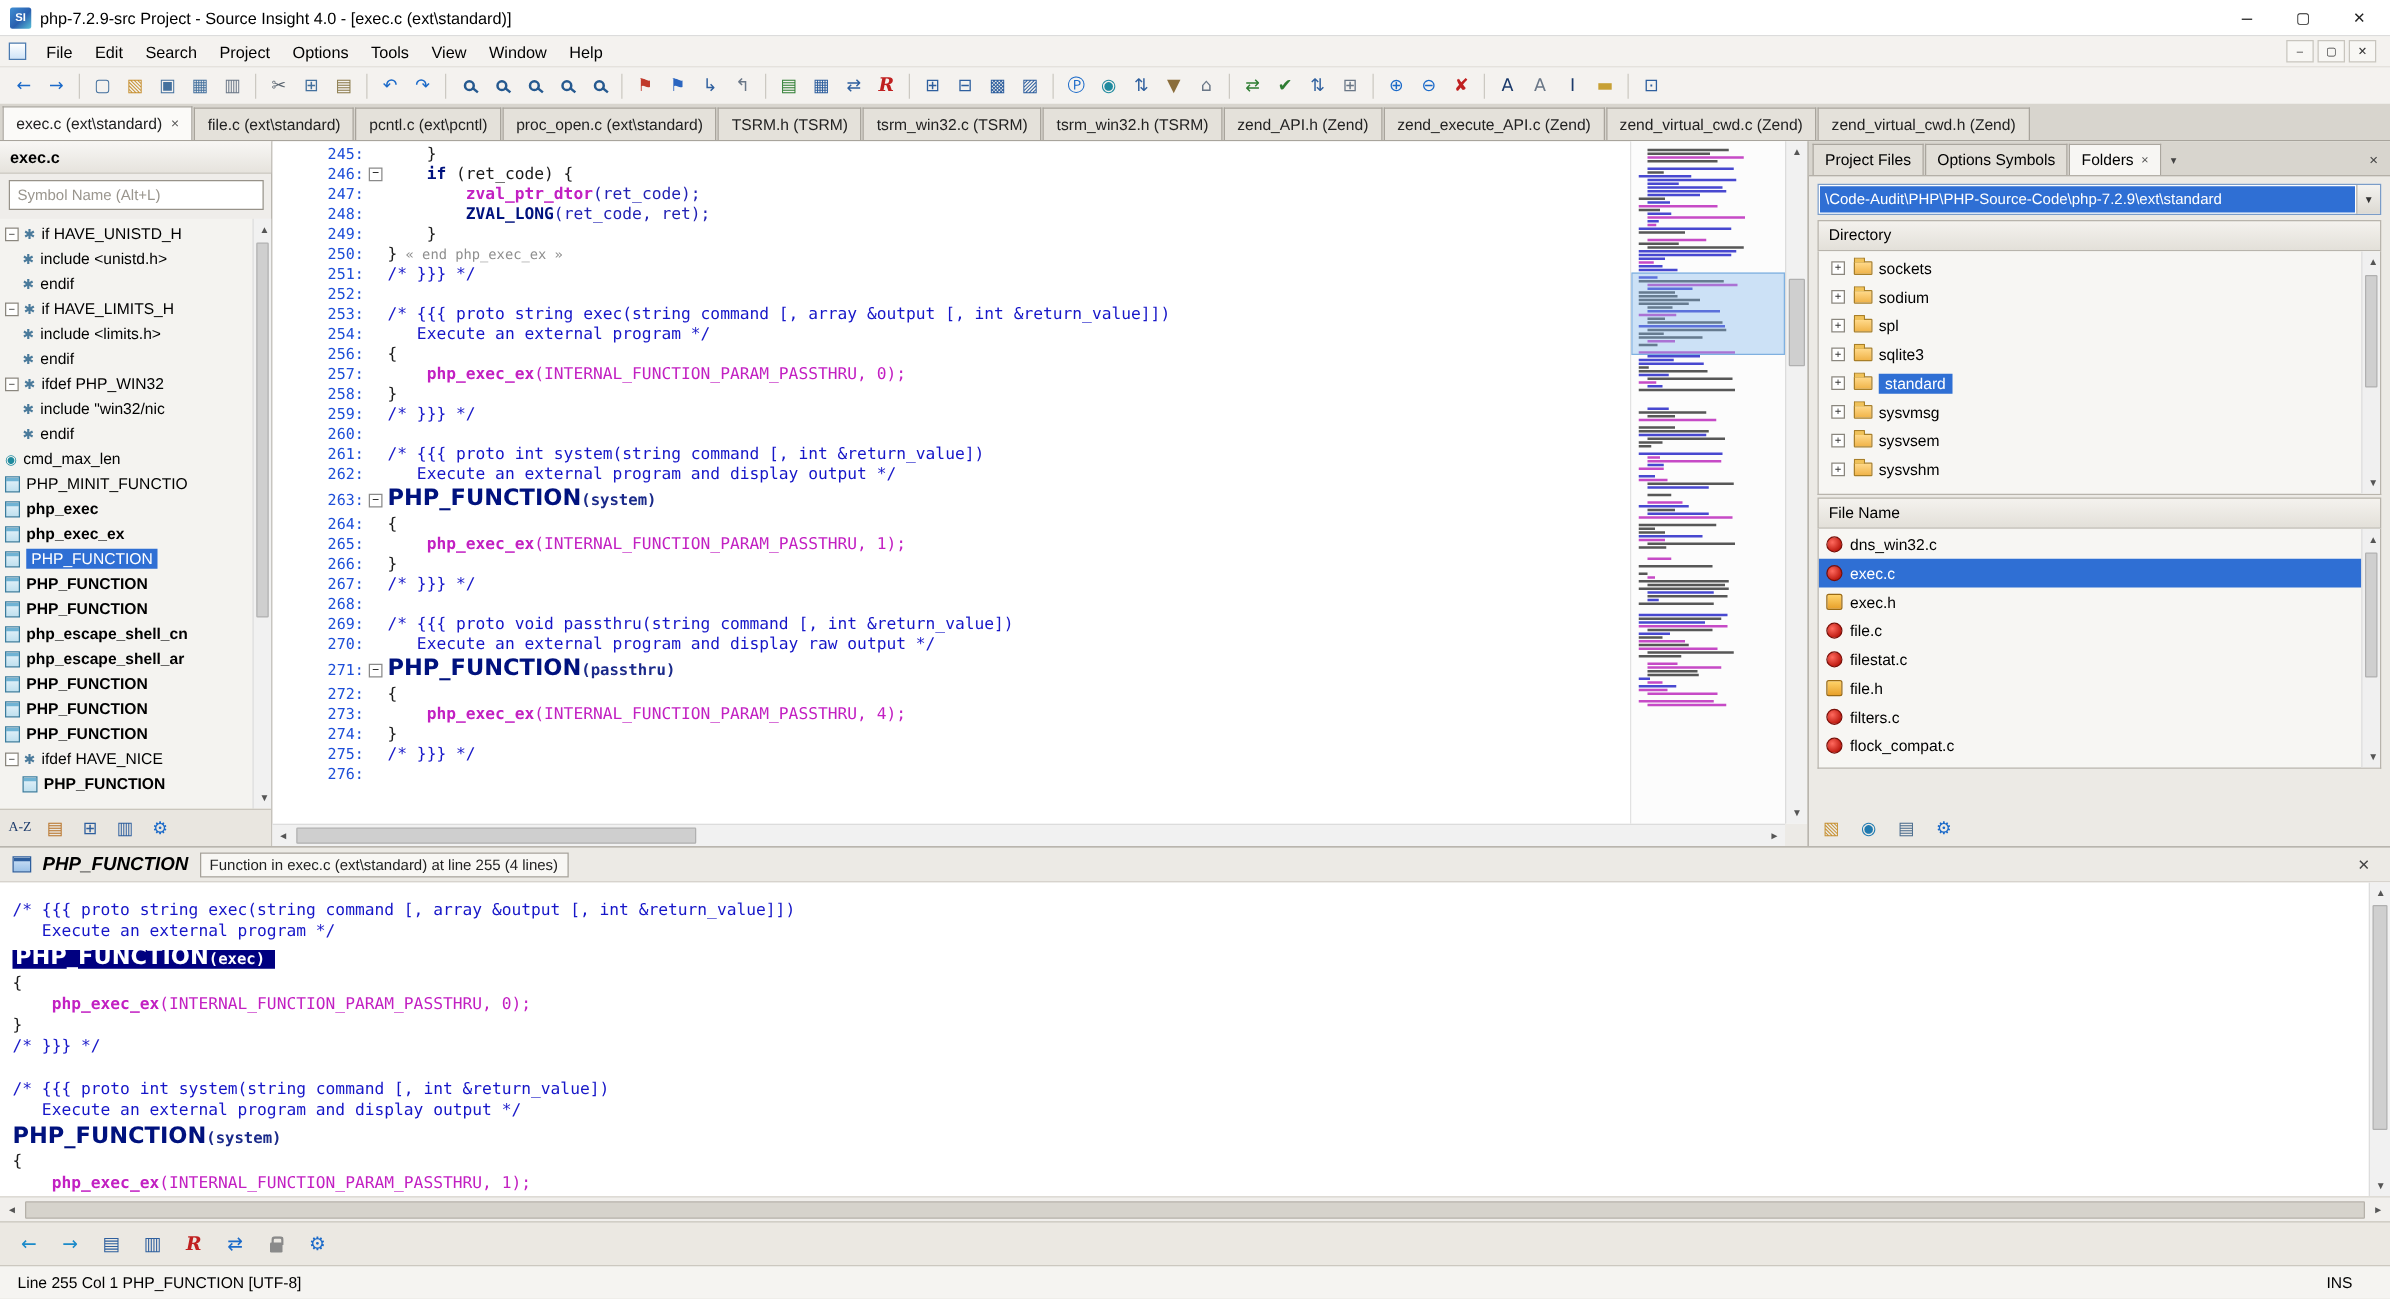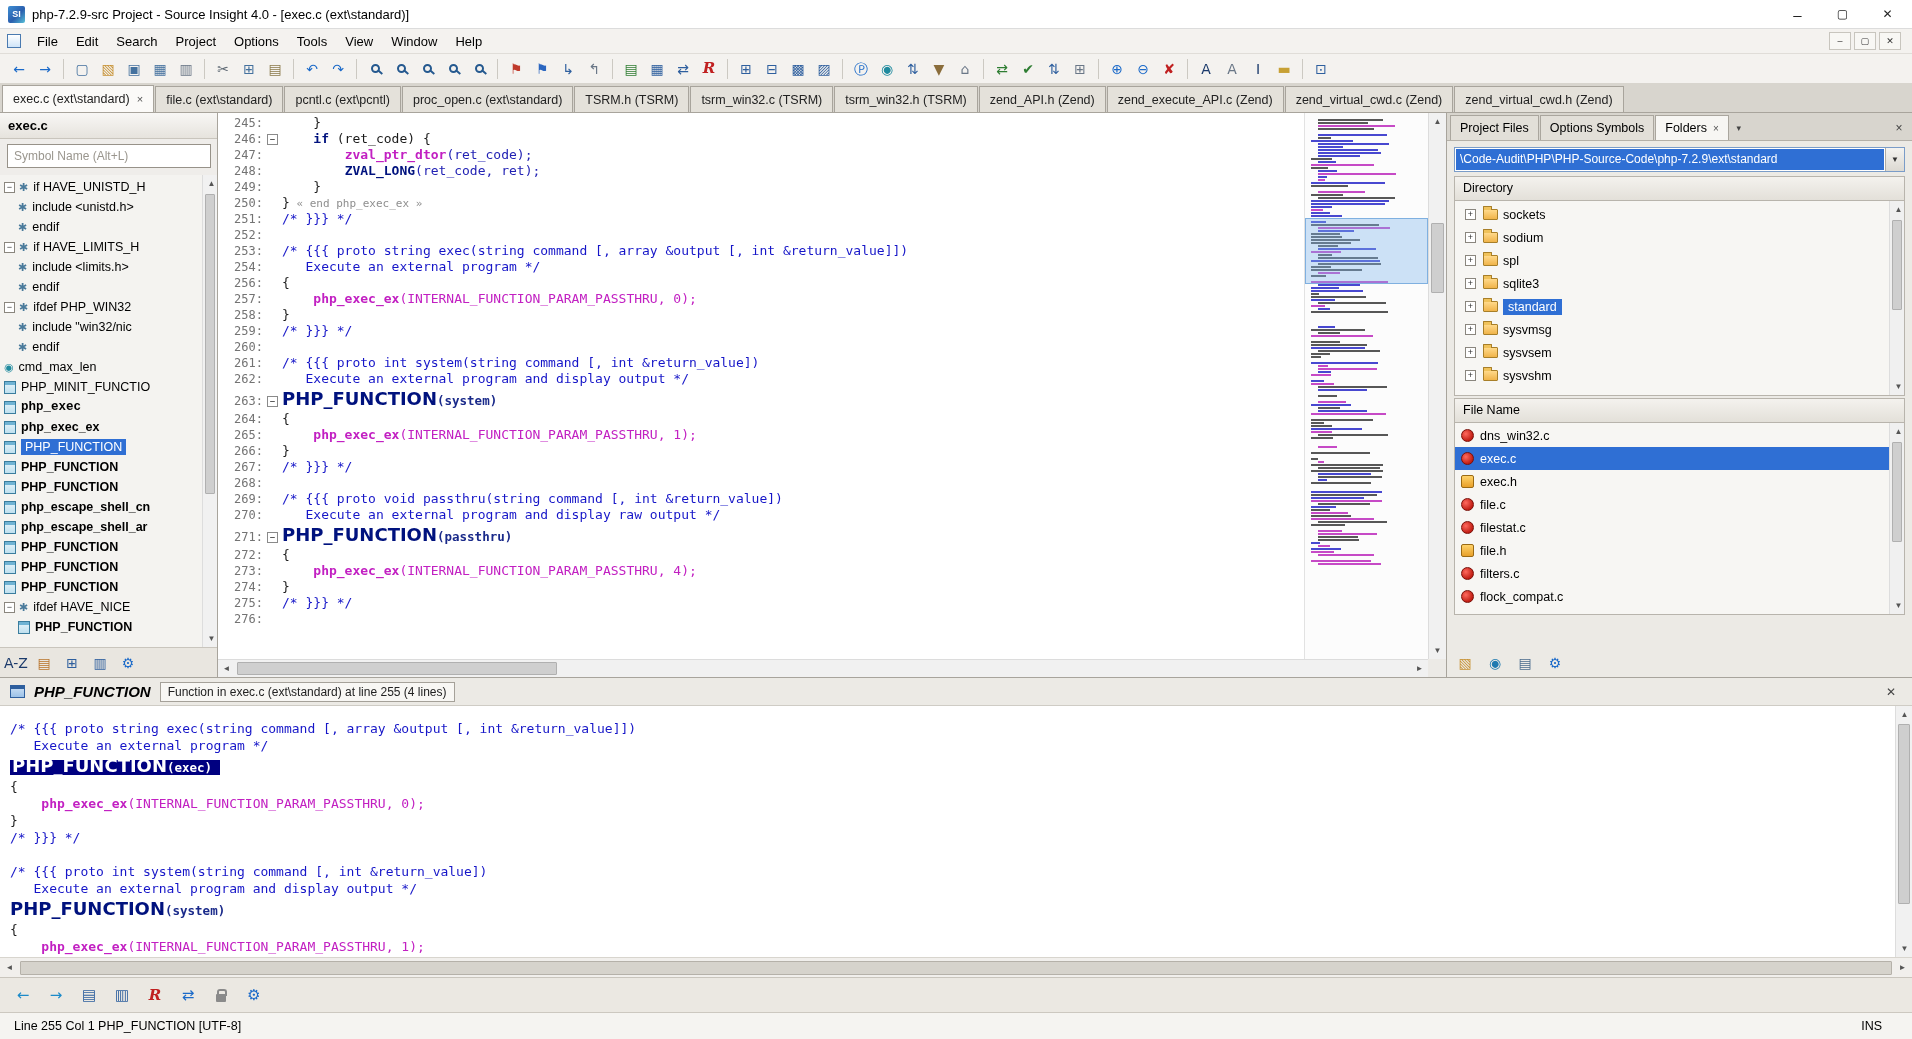--- a/index.html
+++ b/index.html
@@ -54,21 +54,21 @@
 .sico.fn{width:12px;height:13px;background:linear-gradient(180deg,#e8f4fa,#bfe0ef);border:1px solid #3a7d9e;box-shadow:inset 0 3px 0 #6fb3d4;}
 .sp-scroll{position:absolute;top:62px;right:0;width:15px;bottom:30px;background:#f1f1f1;border-left:1px solid #ddd;}
 .sp-tools{position:absolute;bottom:0;left:0;width:100%;height:30px;background:#e9e6e0;border-top:1px solid #c9c5bd;display:flex;align-items:center;padding:0 4px;gap:4px;}
 .mini-btn{width:24px;height:22px;display:flex;align-items:center;justify-content:center;flex:none;}
 
 
 .editor{position:absolute;top:113px;left:218px;width:1228px;height:564px;background:#fff;}
 .code-area{position:absolute;top:0;left:0;right:142px;bottom:18px;overflow:hidden;padding-top:2px;}
 .cl{white-space:pre;font-family:"DejaVu Sans Mono",monospace;font-size:13px;height:16px;line-height:16px;}
 .cl.big{height:24px;line-height:24px;}
-.gut{display:inline-block;width:48px;text-align:right;color:#737373;font-size:12px;padding-right:3px;}
+.gut{display:inline-block;width:48px;text-align:right;color:#1d4ed8;font-size:12px;padding-right:3px;margin-left:28px;}
 .fold{display:inline-block;width:11px;height:11px;border:1px solid #8a8a8a;background:#fff;font-size:9px;line-height:9px;text-align:center;color:#222;margin:0 4px 0 1px;vertical-align:middle;}
 .fold.nofold{border:none;background:transparent;}
 .caret{display:inline-block;width:2px;height:16px;background:#000;vertical-align:middle;margin-right:-1px;}
 .sg-p{color:#1a1a1a;}
 .sg-c{color:#1616c8;}
 .sg-k{color:#00127e;font-weight:bold;}
 .sg-b{color:#2222b4;}
 .sg-m{color:#c220c2;}
 .sg-mb{color:#c220c2;font-weight:bold;}
 .sg-f{color:#00127e;font-weight:bold;font-size:18px;font-family:"DejaVu Sans",sans-serif;}
@@ -413,21 +413,21 @@
         <span class="slabel">endif</span>
       </div>
       <div class="srow" style="padding-left: 4px;">
         <span class="sico var">◉</span>
         <span class="slabel">cmd_max_len</span>
       </div>
       <div class="srow" style="padding-left: 4px;">
         <span class="sico fn"></span>
         <span class="slabel">PHP_MINIT_FUNCTIO</span>
       </div>
-      <div class="srow" style="padding-left: 4px; font-family: Liberation Mono, monospace;">
+      <div class="srow" style="padding-left: 4px;">
         <span class="sico fn"></span>
         <span class="slabel b">php_exec</span>
       </div>
       <div class="srow" style="padding-left: 4px;">
         <span class="sico fn"></span>
         <span class="slabel b">php_exec_ex</span>
       </div>
       <div class="srow sel" style="padding-left: 4px;">
         <span class="sico fn"></span>
         <span class="slabel">PHP_FUNCTION</span>
@@ -470,21 +470,21 @@
         <span class="slabel b">PHP_FUNCTION</span>
       </div>
     </div>
   <div class="sp-scroll">
     <div class="sb-btn sb-up sb-top"></div>
     <div class="vthumb" style="top:19px;height:300px;"></div>
     <div class="sb-btn sb-down sb-bottom"></div>
   </div>
   <div class="sp-tools" id="sptools">
       <div class="mini-btn">
-        <span class="tb-glyph" style="color: rgb(27, 58, 107); font-size: 14px;">A-Z</span>
+        <span class="tb-glyph" style="color: rgb(27, 58, 107); font-size: 11px; font-family: Liberation Serif, serif;">A-Z</span>
       </div>
       <div class="mini-btn">
         <span class="tb-glyph" style="color: rgb(184, 116, 42);">▤</span>
       </div>
       <div class="mini-btn">
         <span class="tb-glyph" style="color: rgb(46, 95, 158);">⊞</span>
       </div>
       <div class="mini-btn">
         <span class="tb-glyph" style="color: rgb(46, 95, 158);">▥</span>
       </div>

